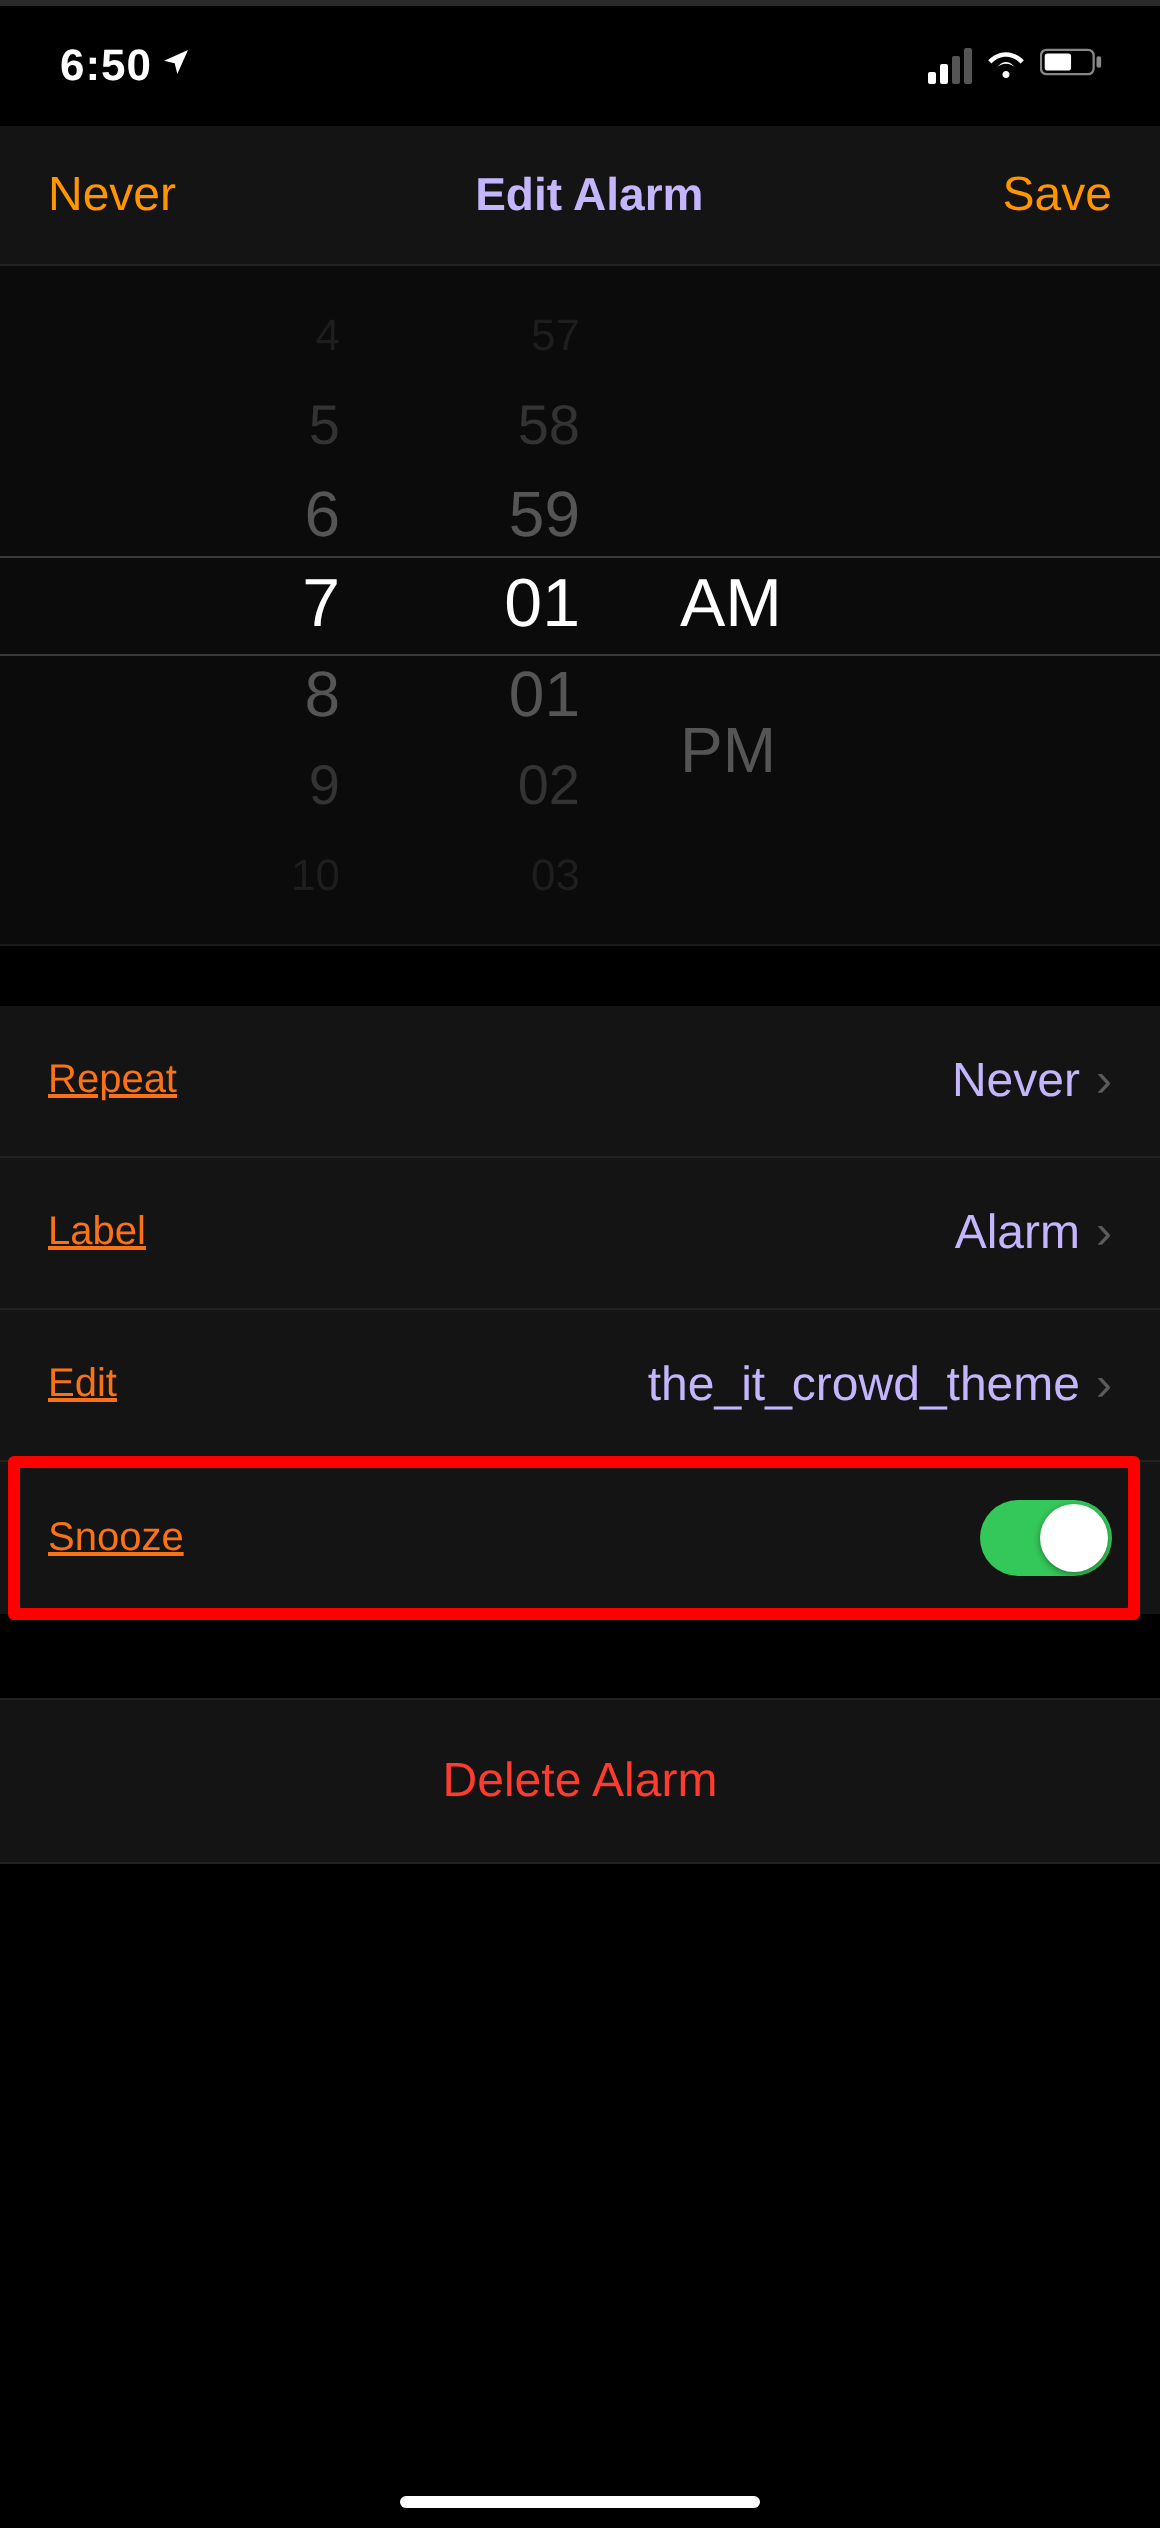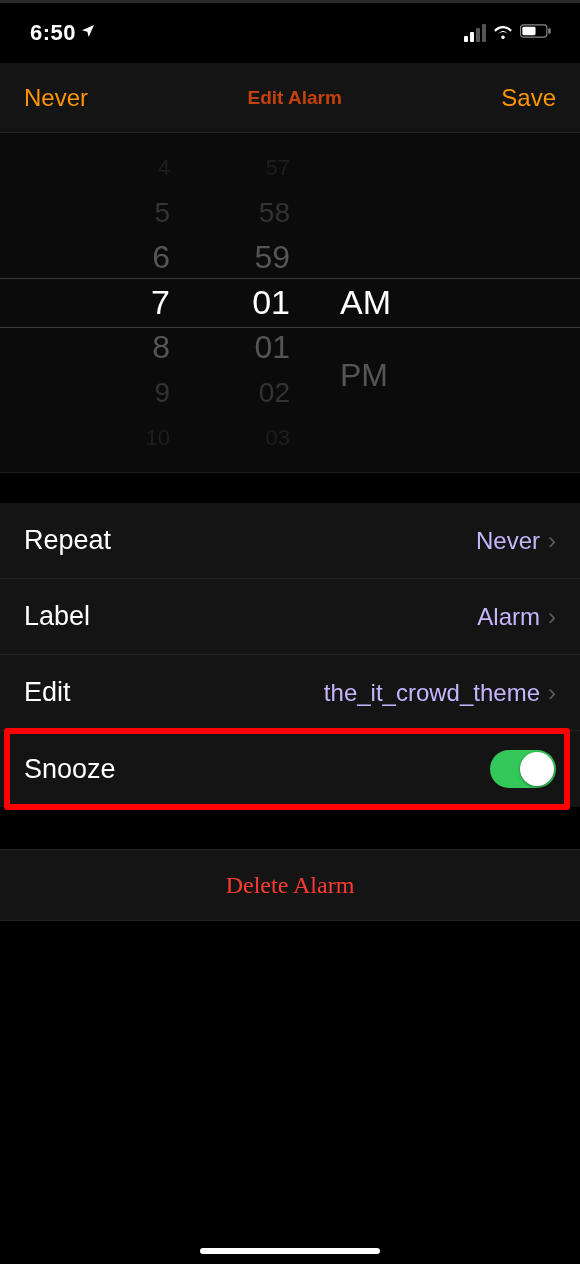--- a/index.html
+++ b/index.html
@@ -16,51 +16,51 @@
   .signal-bars span { display: inline-block; width: 4px; background: #555; border-radius: 1px; }
   .signal-bars span:nth-child(1){ height:6px; }
   .signal-bars span:nth-child(2){ height:10px; }
   .signal-bars span:nth-child(3){ height:14px; }
   .signal-bars span:nth-child(4){ height:18px; }
   .signal-bars span.on { background:#fff; }
 
   
   .nav { height: 70px; display: flex; align-items: center; justify-content: space-between; padding: 0 24px; background: #141414; border-bottom: 1px solid #222; }
   .nav-cancel, .nav-save { font-size: 24px; color: #ff9500; font-weight: 400; }
-  .nav-title { font-size: 19px; font-weight: 600; color: #c2410c; }
+  .nav-title { font-size: 23px; font-weight: 600; color: #c4b5fd; }
 
   
   .picker-wrap { height: 340px; overflow: hidden; position: relative; background: #0b0b0b; border-bottom: 1px solid #1a1a1a; }
   .picker { display: flex; width: 440px; margin: 0 auto; height: 100%; position: relative; }
   .picker-col { flex: 0 0 auto; display:flex; flex-direction:column; align-items:center; justify-content:center; }
   .col-hour { width:120px; align-items:flex-end; padding-right:20px; }
   .col-min  { width:120px; align-items:flex-end; padding-right:20px; }
   .col-ampm { width:120px; align-items:flex-start; padding-left:30px;gap:28px; }
   .pick-row { height:45px; line-height:45px; font-size:32px; color:#555; }
   .pick-row.sel { color:#fff; font-size:34px; font-weight:400; }
   .pick-row.fade1 { color:#333; font-size:28px; }
   .pick-row.fade2 { color:#1e1e1e; font-size:22px; }
   .picker-lines { position:absolute; left:0; right:0; top:50%; transform:translateY(-50%); height:50px; border-top:1px solid #3a3a3a; border-bottom:1px solid #3a3a3a; pointer-events:none; }
 
   
   .settings { margin-top:30px; background:#141414; }
   .row { height:76px; border-bottom:1px solid #222; display:flex; align-items:center; padding:0 24px; justify-content:space-between; }
   .row:last-child { border-bottom:none;gap:24px; }
-  .row-label { font-size:27px; color:#ffffff; }
+  .row-label { font-size:20px; color:#f97316;text-decoration:underline; }
   .row-right { display:flex; align-items:center; gap:8px; }
   .row-value { font-size:24px; color:#c4b5fd; }
   .chev { color:#5a5a5f; font-size:24px; line-height:1; }
 
   .toggle { width:66px; height:38px; border-radius:19px; background:#34c759; position:relative; }
   .toggle .knob { position:absolute; width:34px; height:34px; border-radius:50%; background:#fff; top:2px; right:2px; box-shadow:0 1px 3px rgba(0,0,0,.4); }
 
   .snooze-outline { position:absolute; border:6px solid #ff0000; border-radius:3px; pointer-events:none; }
 
   .delete-sec { margin-top:42px; background:#141414; }
-  .delete-row { height:72px; display:flex; align-items:center; justify-content:center; font-size:24px; color:#ff3b30; border-top:1px solid #222; border-bottom:1px solid #222;font-family:Liberation Serif, serif;}
+  .delete-row { height:83px; display:flex; align-items:center; justify-content:center; font-size:24px; color:#ff3b30; border-top:1px solid #222; border-bottom:1px solid #222;}
 
   .home-ind { position:absolute; bottom:10px; left:50%; transform:translateX(-50%); width:180px; height:6px; border-radius:3px; background:#fff; }
 </style>
 </head>
 <body>
 
 <div class="screen">
 
   <div class="status-bar">
     <div class="status-left">

